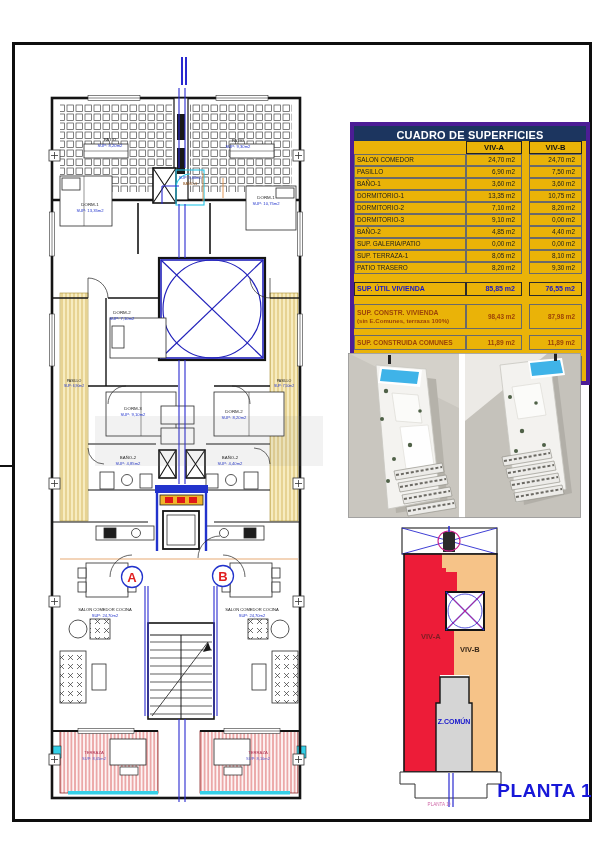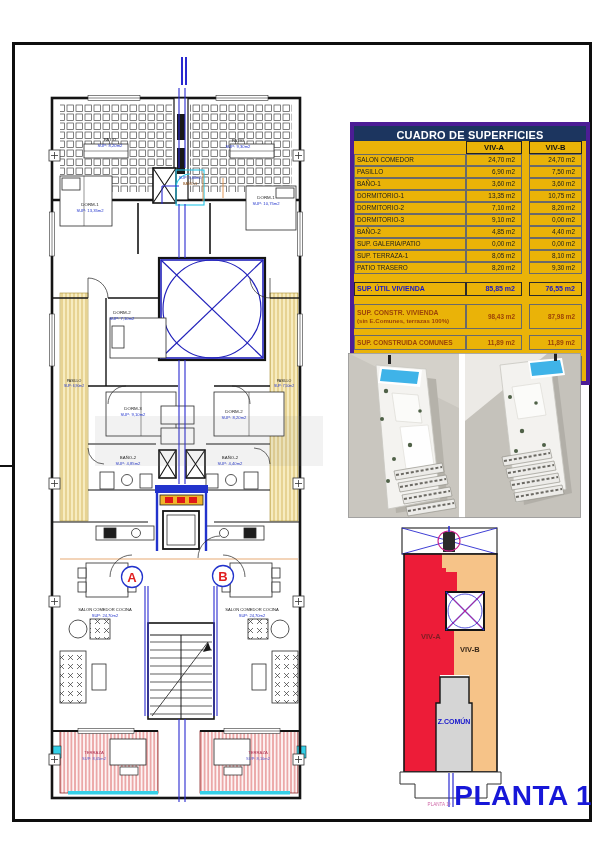--- a/index.html
+++ b/index.html
@@ -26,21 +26,21 @@
   .util .tc{border:1.5px solid #2b2b2b;color:#1515cc;font-weight:bold;font-size:7px;height:12px;line-height:12px;}
   .brown .tc{color:#9c4408;font-weight:bold;}
   .tall .tc{height:23px;}
   .tall .tc.val{line-height:23px;vertical-align:bottom;display:flex;align-items:flex-end;justify-content:flex-end;}
   .mlbl{display:flex;flex-direction:column;justify-content:center;line-height:1.2;height:23px;}
   .mlbl span{display:block;}
   .l1{font-size:6.8px;} .l2{font-size:6.1px;}
   .cm .tc{height:13px;line-height:13px;font-size:6.6px;}
   
   .sheet-title{left:446px;top:780px;width:146px;text-align:right;color:#1717d8;
-               font-size:28px;font-weight:bold;letter-spacing:.5px;}
+               font-size:19px;font-weight:bold;letter-spacing:.5px;}
   .wm{background:rgba(125,125,125,.10);}
   .wm2{background:rgba(255,255,255,.45);}
   svg{display:block;}
   svg text{font-family:"Liberation Sans",sans-serif;}
 </style>
 </head>
 <body>
 
 <div class="abs frame"></div>
 <div class="abs foldtick"></div>

